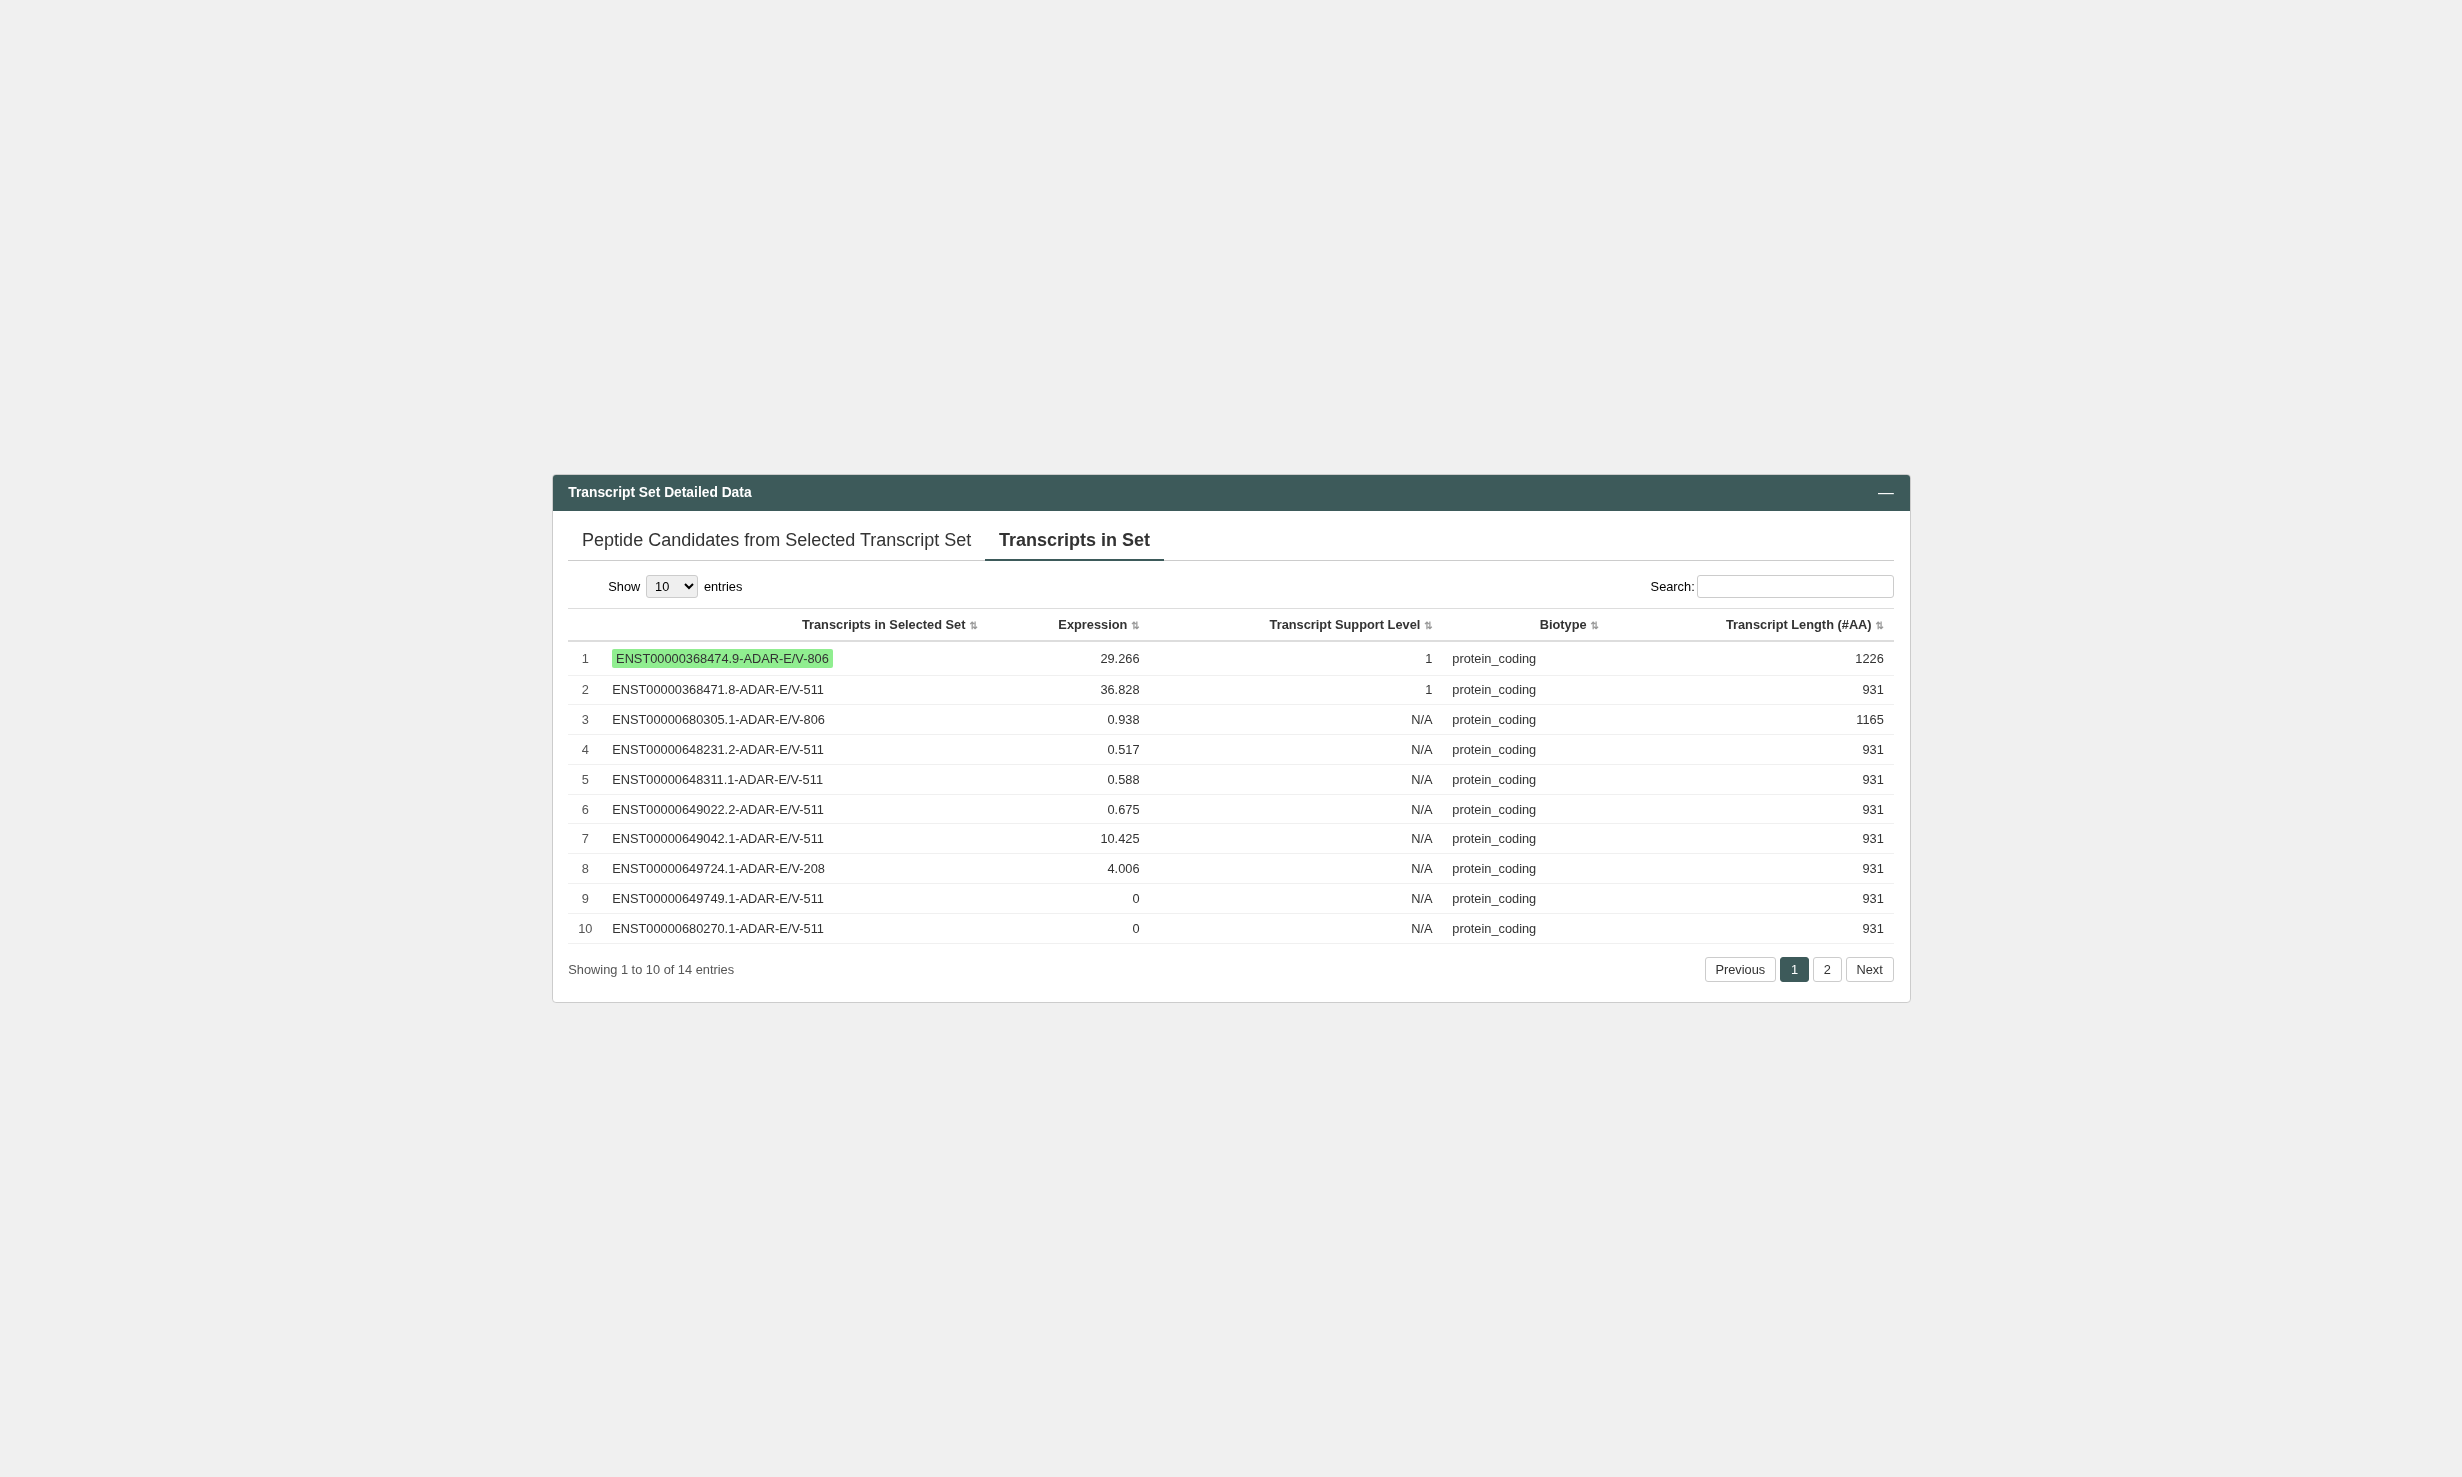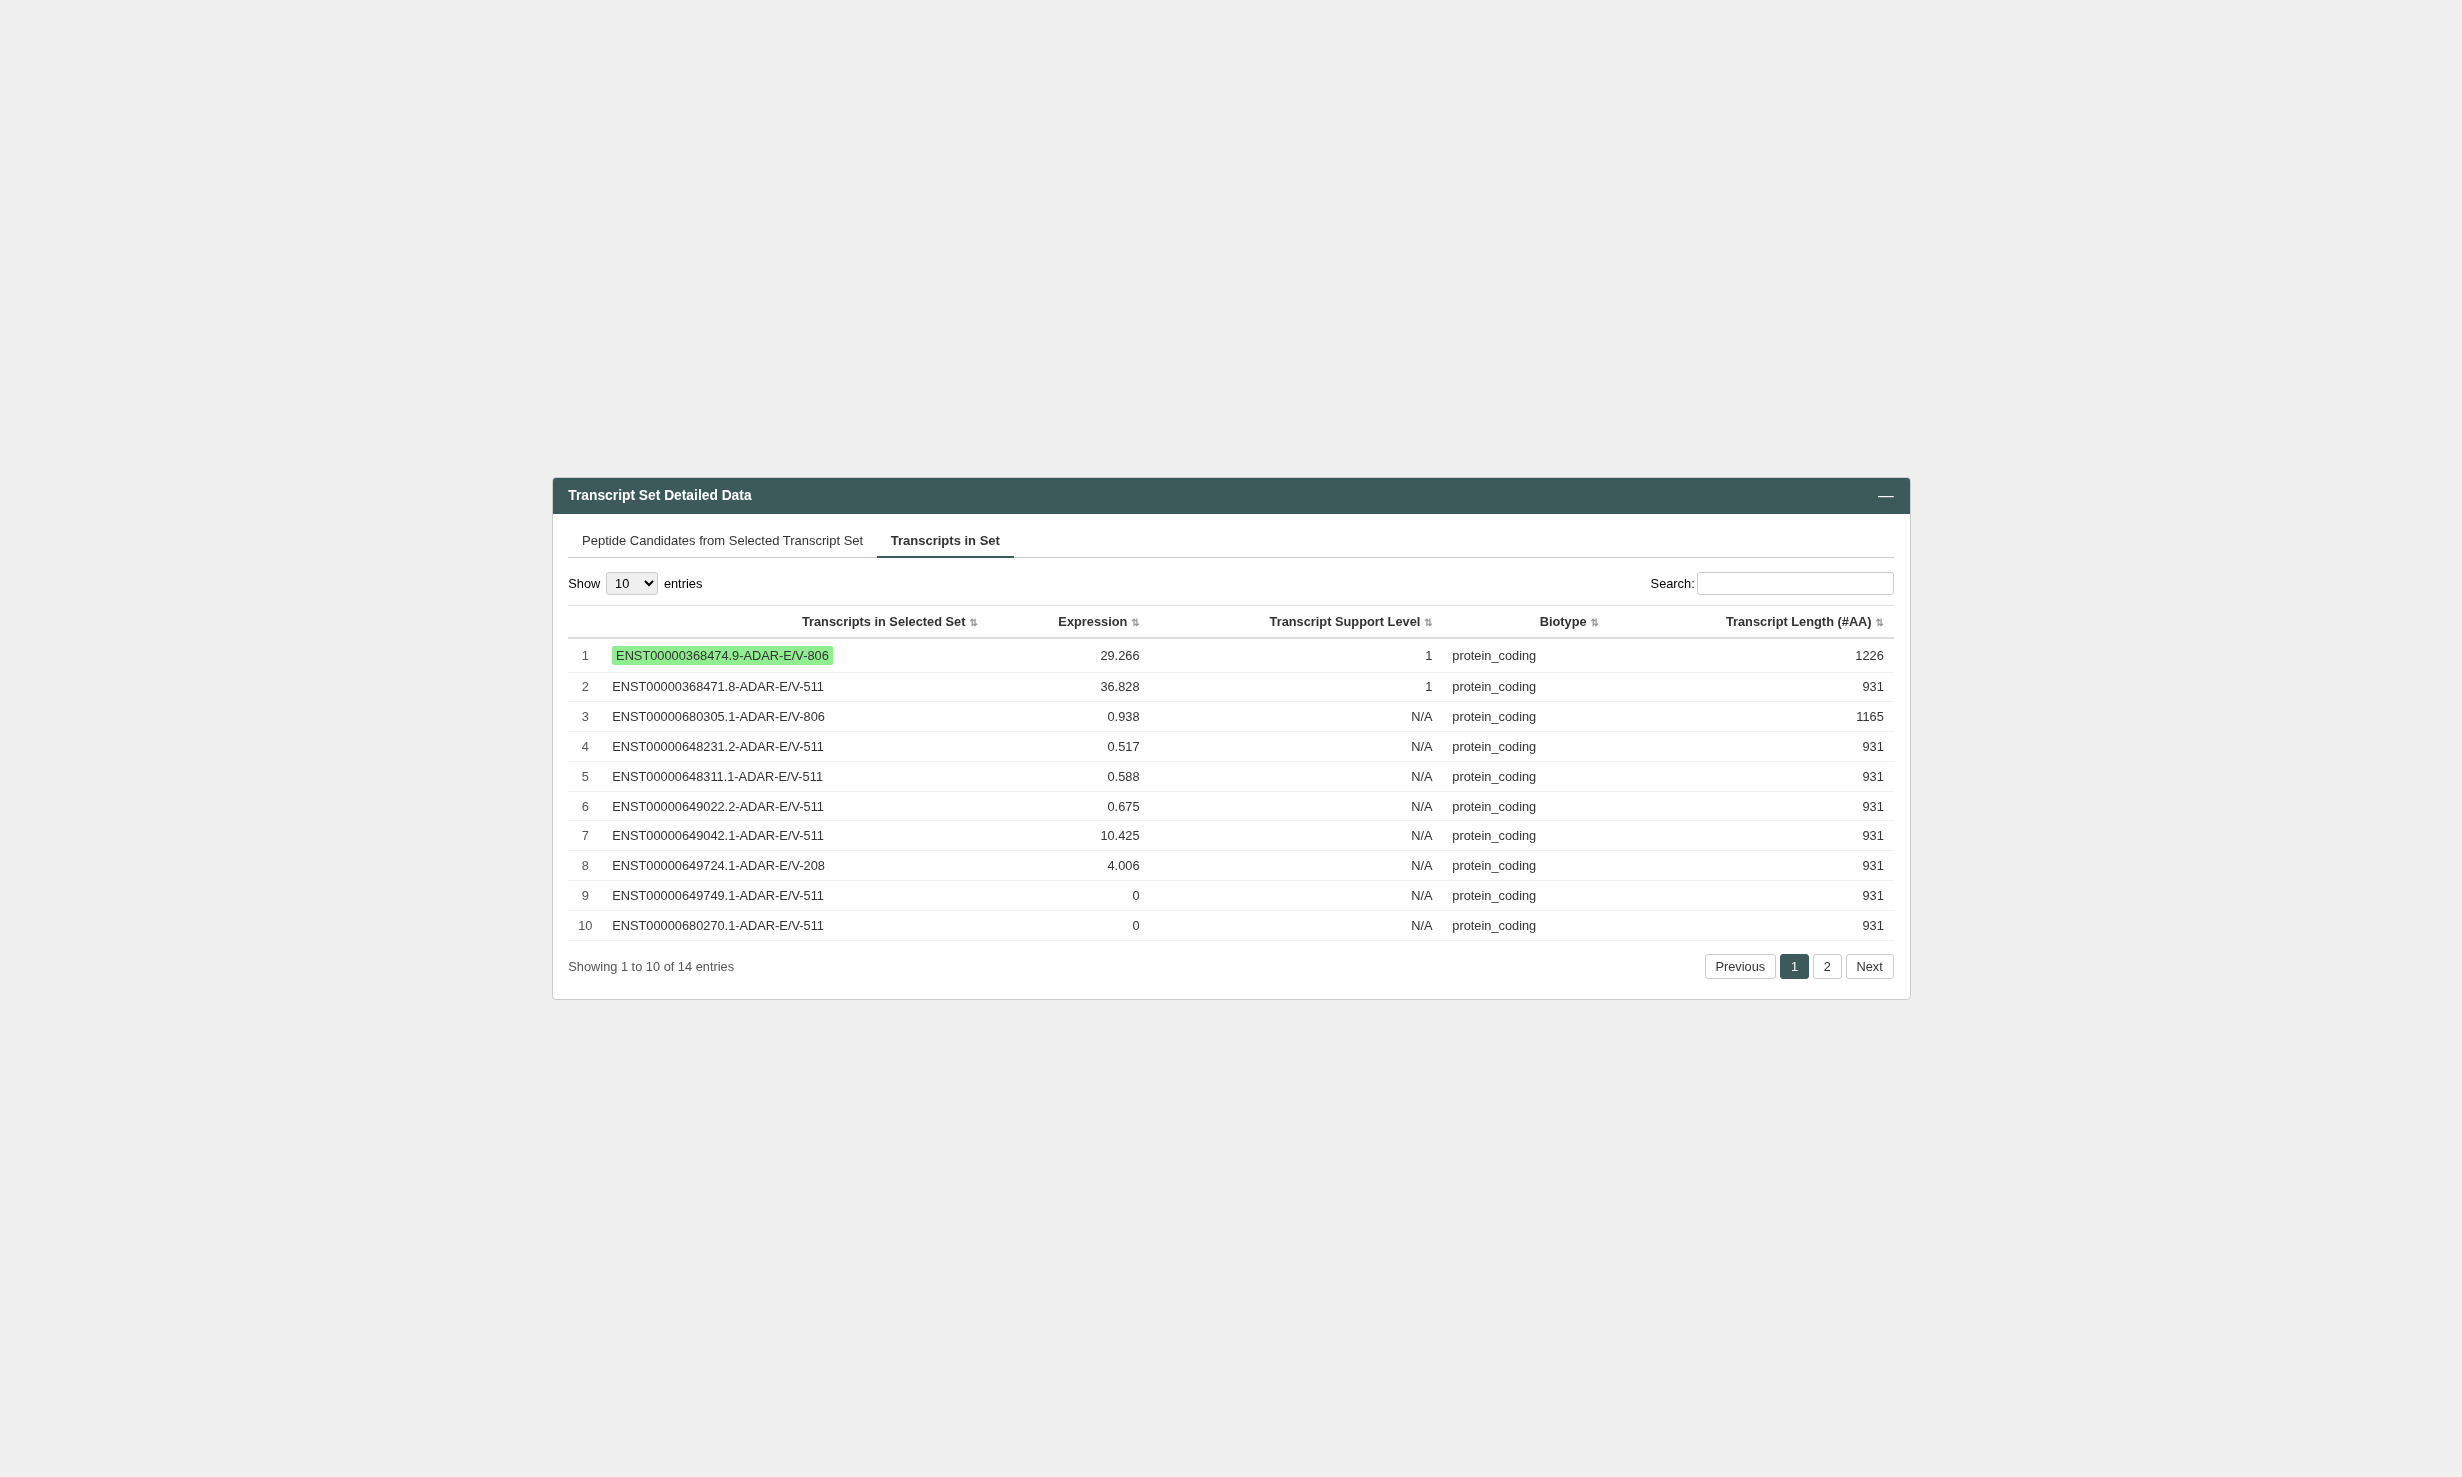--- a/index.html
+++ b/index.html
@@ -44,40 +44,41 @@
       padding: 11.8px 15.8px 19.7px;
     }
     .tabs {
       display: flex;
       border-bottom: 1px solid #ccc;
       margin-bottom: 13.8px;
     }
     .tab {
       padding: 7.9px 13.8px;
       cursor: pointer;
-      font-size: 13px;
+      font-size: 18px;
       color: #333;
       border-bottom: 2px solid transparent;
       margin-bottom: -1px;
     }
     .tab.active {
       border-bottom: 2px solid #3d5a5a;
       font-weight: bold;
     }
     .controls-row {
       display: flex;
       justify-content: space-between;
       align-items: center;
       margin-bottom: 9.9px;
     }
     .show-entries {
       display: flex;
       align-items: center;
       gap: 5.9px;
       font-size: 12.8px;
+      margin-left: 40px;
     }
     .show-entries select {
       padding: 2px 3.9px;
       font-size: 12.8px;
       border: 1px solid #ccc;
       border-radius: 3px;
     }
     .search-box {
       display: flex;
       align-items: center;

